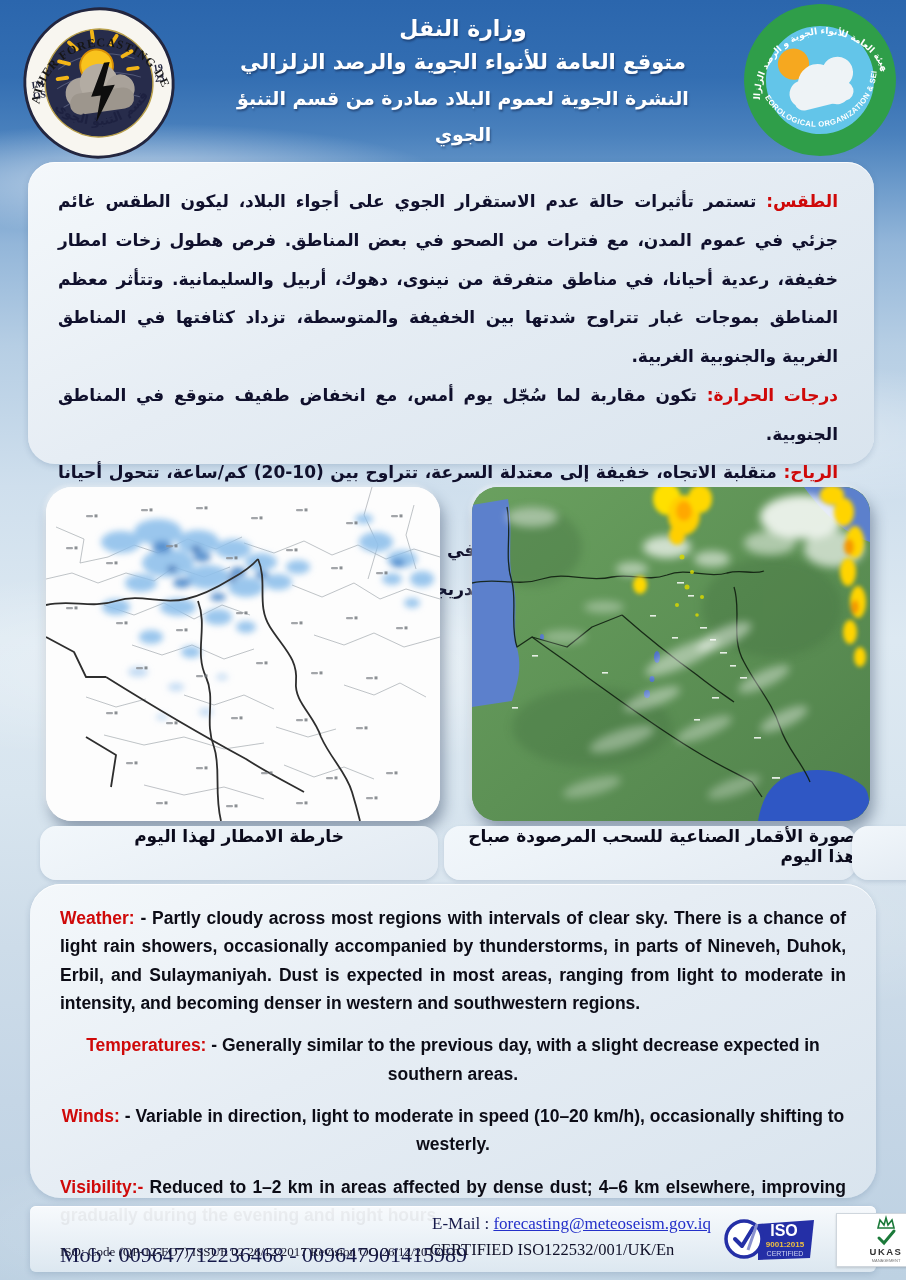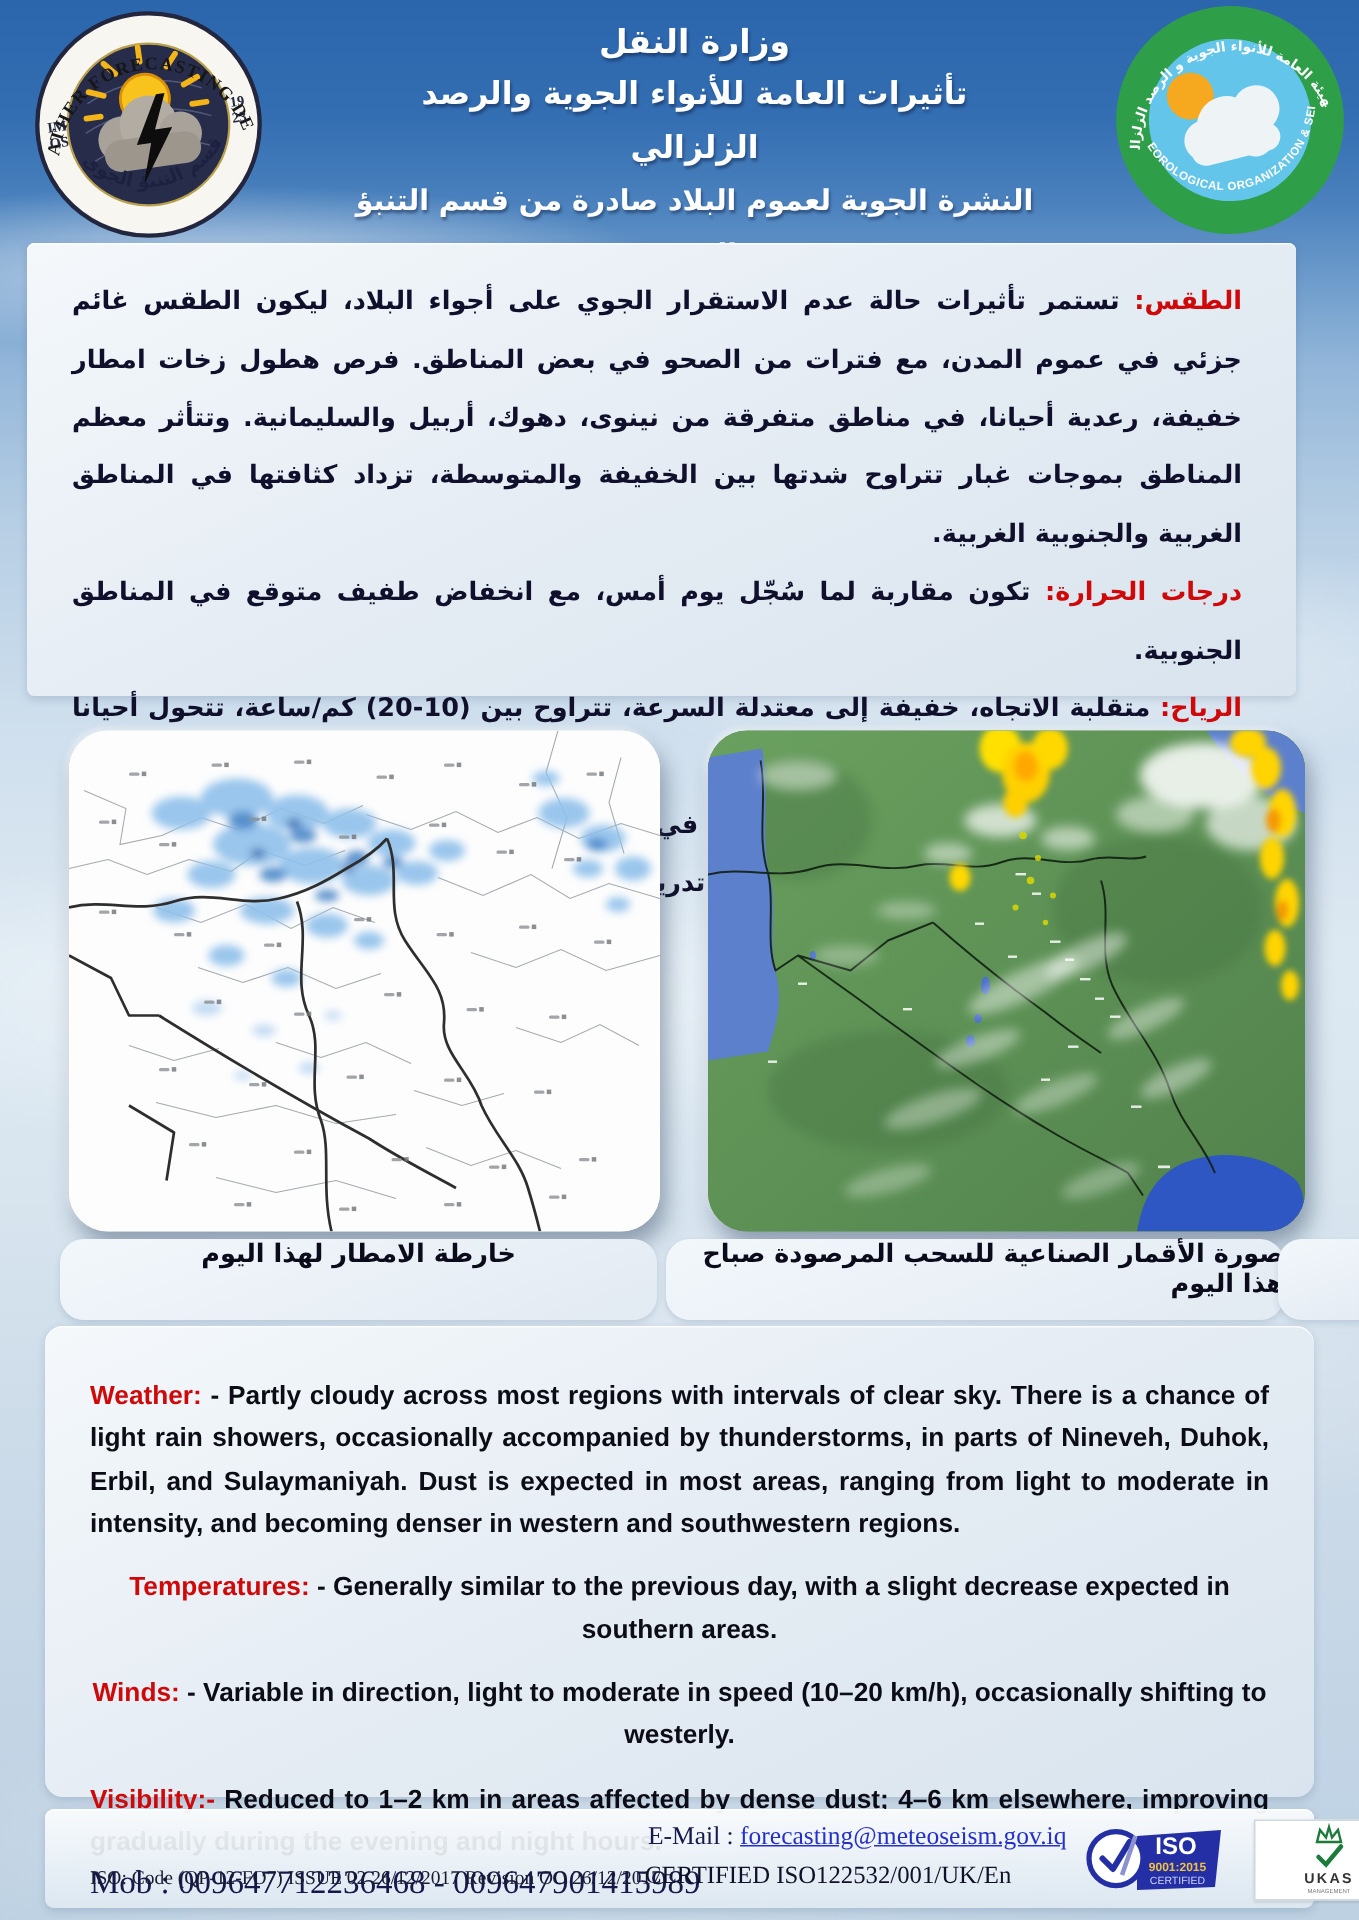--- a/index.html
+++ b/index.html
@@ -19,41 +19,41 @@
     font-family:"DejaVu Sans","Liberation Sans",sans-serif;}
   .hdr-l1{font-size:22px;line-height:30px;}
   .hdr-l2{font-size:21px;line-height:36px;}
   .hdr-l3{font-size:19px;line-height:36px;}
   .hdr-l4{font-size:24px;line-height:40px;letter-spacing:.5px;}
   .logo-dept{position:absolute;left:22px;top:6px;width:154px;height:154px;transform:rotate(-8deg);}
   .logo-org{position:absolute;left:742px;top:2px;width:156px;height:156px;transform:rotate(-14deg);}
   
   .soft-box{position:absolute;background:linear-gradient(155deg,#f4f8fb 0%,#e6edf4 45%,#d9e4ee 100%);
     box-shadow:0 2px 6px rgba(40,70,110,.18), inset 0 1px 0 rgba(255,255,255,.8);}
-  .ar-box{left:18px;top:162px;width:846px;height:302px;border-radius:5px;padding:20px 36px 0 30px;
+  .ar-box{left:28px;top:162px;width:846px;height:302px;border-radius:27px;padding:20px 36px 0 30px;
     box-sizing:border-box;direction:rtl;}
   .ar-box p{margin:0;font-size:17px;font-weight:bold;color:#10102c;line-height:2.28;
     text-align:justify;font-family:"DejaVu Sans","Liberation Sans",sans-serif;}
   .lbl-red{color:#cf0909;}
   
   .map{position:absolute;border-radius:26px;overflow:hidden;
     box-shadow:4px 9px 14px rgba(30,50,80,.40), -2px -2px 4px rgba(255,255,255,.5);}
   .map-rain{left:46px;top:487px;width:394px;height:334px;background:#fdfdfd;}
   .map-sat{left:472px;top:487px;width:398px;height:334px;background:#5f9357;}
   .map svg{display:block;width:100%;height:100%;}
   
   .cap{position:absolute;top:826px;height:54px;border-radius:16px;display:flex;
     justify-content:center;background:linear-gradient(160deg,#f2f7fb,#e2eaf2);
     box-shadow:0 2px 4px rgba(40,70,110,.15);font-weight:bold;font-size:17px;color:#0b0b1c;direction:rtl;
     font-family:"DejaVu Sans","Liberation Sans",sans-serif;}
   .cap-rain{left:40px;width:398px;}
   .cap-sat{left:444px;width:396px;padding-left:16px;}
   .cap-sliver{left:852px;width:80px;}
   
-  .en-box{left:30px;top:884px;width:846px;height:314px;border-radius:12px;padding:32px 30px 0 30px;box-sizing:border-box;}
+  .en-box{left:30px;top:884px;width:846px;height:314px;border-radius:31px;padding:20px 30px 0 30px;box-sizing:border-box;}
   .en-box p{margin:0 0 14px 0;font-size:17.5px;font-weight:bold;color:#0c0c16;line-height:1.62;text-align:justify;}
   .en-box p.nojust{text-align:center;}
   
   .footer{left:30px;top:1206px;width:846px;height:66px;border-radius:6px;
     background:linear-gradient(180deg,rgba(250,252,254,.95),rgba(224,234,242,.88));}
   .ft{position:absolute;font-family:"Liberation Serif",serif;color:#16194a;white-space:nowrap;}
   .ft-mob{left:30px;top:8px;font-size:22px;margin-top:28px;}
   .ft-email{left:402px;top:8px;font-size:17px;}
   .ft-email a{color:#2430c9;text-decoration:underline;}
   .ft-iso-line{left:30px;top:38px;font-size:13px;color:#1a1a30;}
@@ -63,21 +63,21 @@
   .badge-ukas{left:806px;top:7px;width:50px;height:52px;background:#fff;border:1px solid #cfd6dd;
     box-shadow:0 1px 2px rgba(0,0,0,.15);padding-left:24px;}
 </style>
 </head>
 <body>
 
 <div class="page">
 
   <div class="hdr-text">
     <div class="hdr-l1">وزارة النقل</div>
-    <div class="hdr-l2">تأثيرات العامة للأنواء الجوية والرصد الزلزالي</div>
+    <div class="hdr-l2">متوقع العامة للأنواء الجوية والرصد الزلزالي</div>
     <div class="hdr-l3">النشرة الجوية لعموم البلاد صادرة من قسم التنبؤ الجوي</div>
     <div class="hdr-l4">ليوم الاربعاء 2025-05-14</div>
   </div>
 
   <div class="logo-dept">
     <svg viewBox="0 0 160 160">
       <defs>
         <path id="arcTop" d="M 16,92 A 66,66 0 0 1 144,92" fill="none"></path>
         <path id="arcBot" d="M 24,88 A 62,62 0 0 0 136,88" fill="none"></path>
       </defs>

